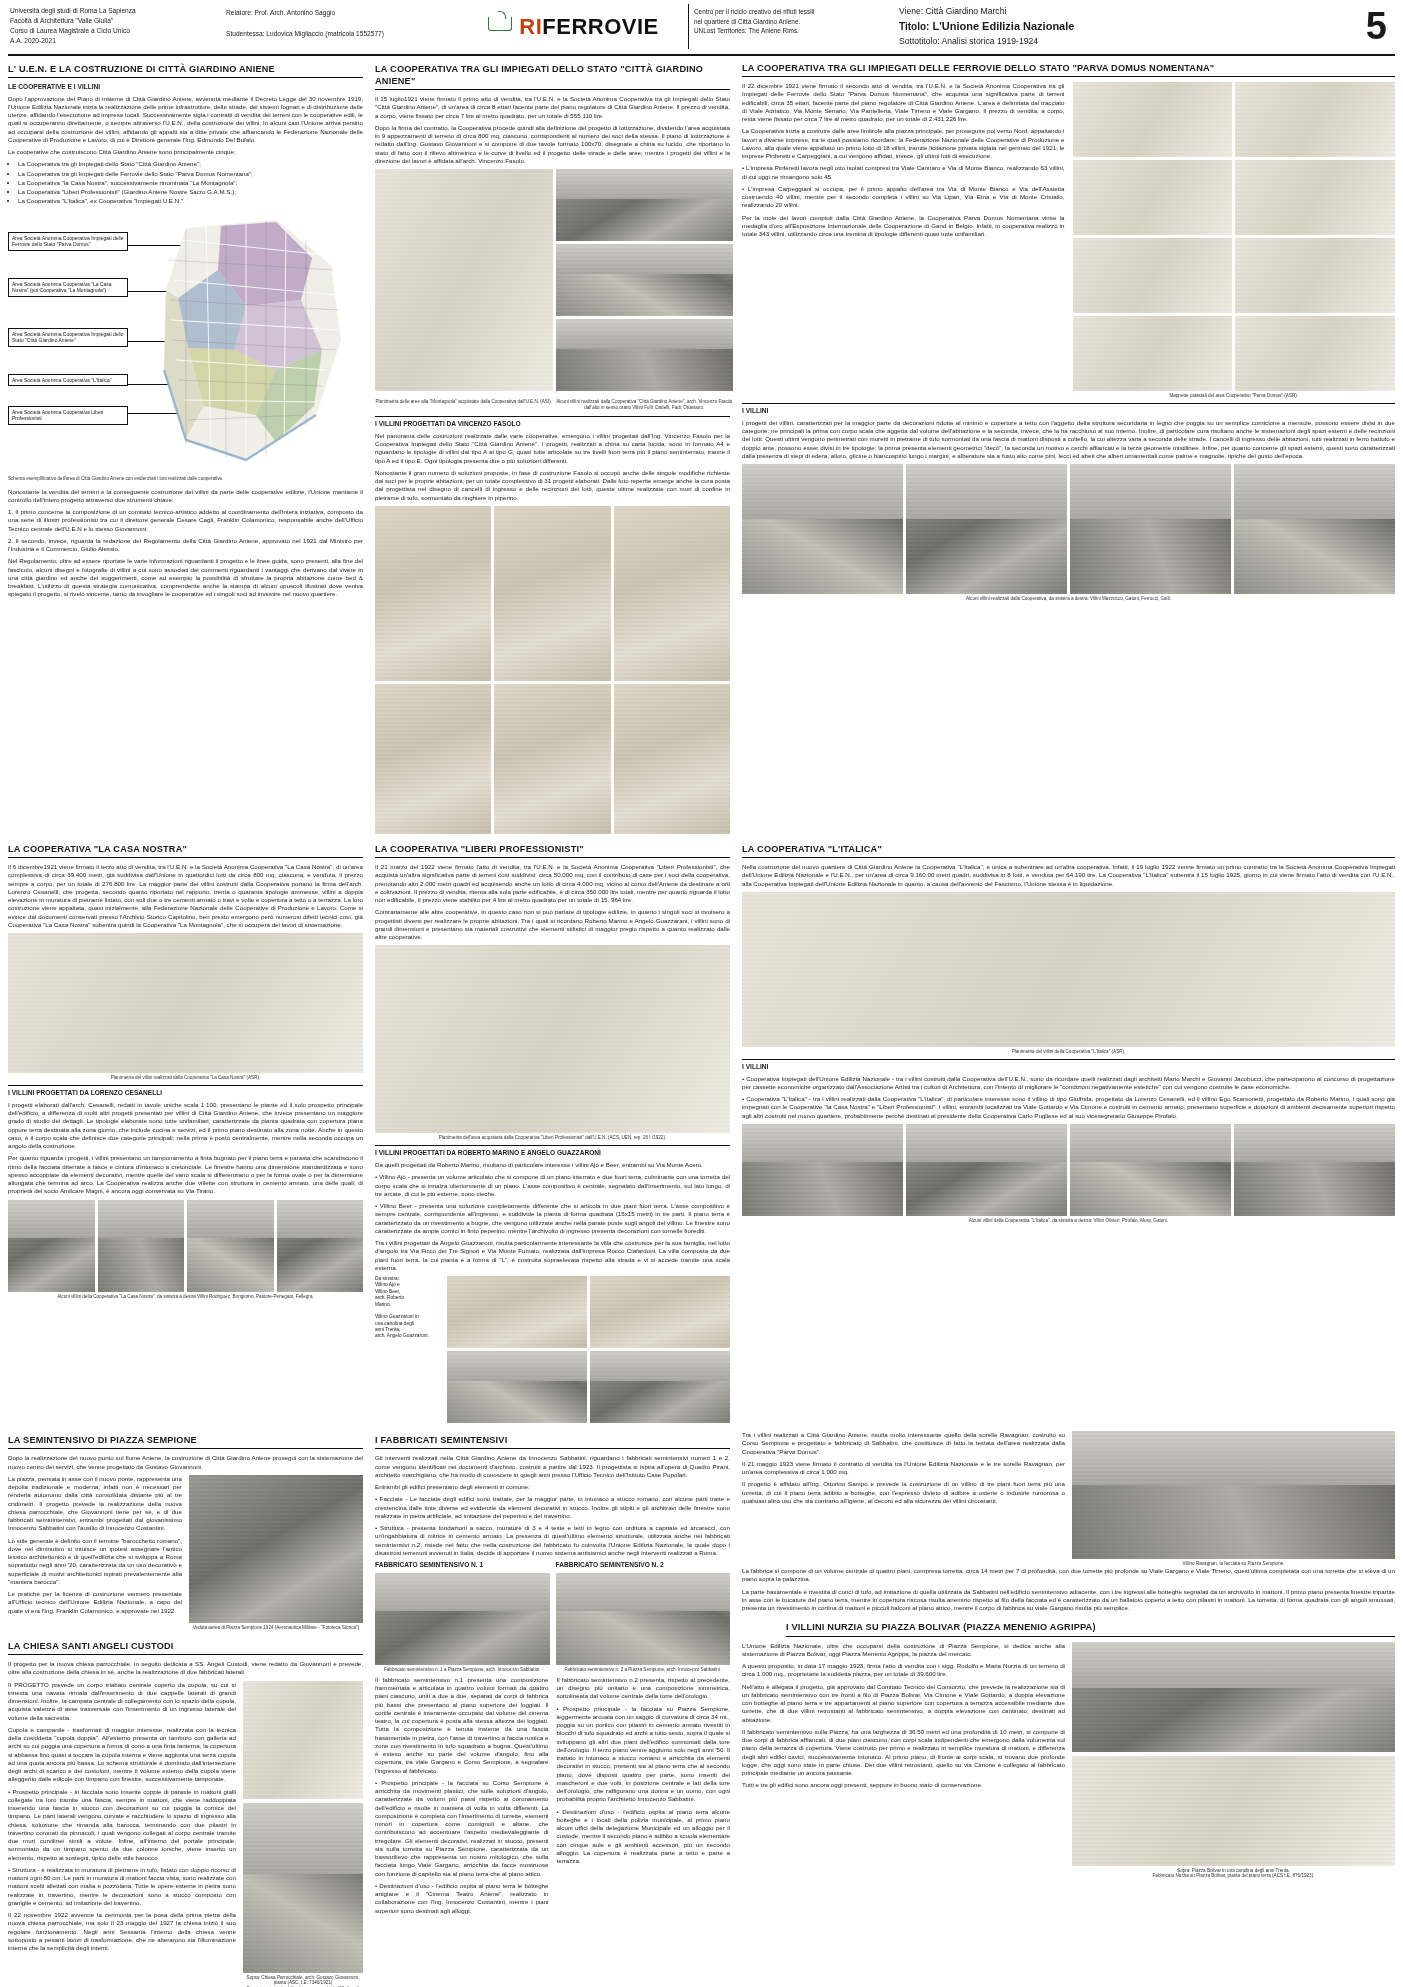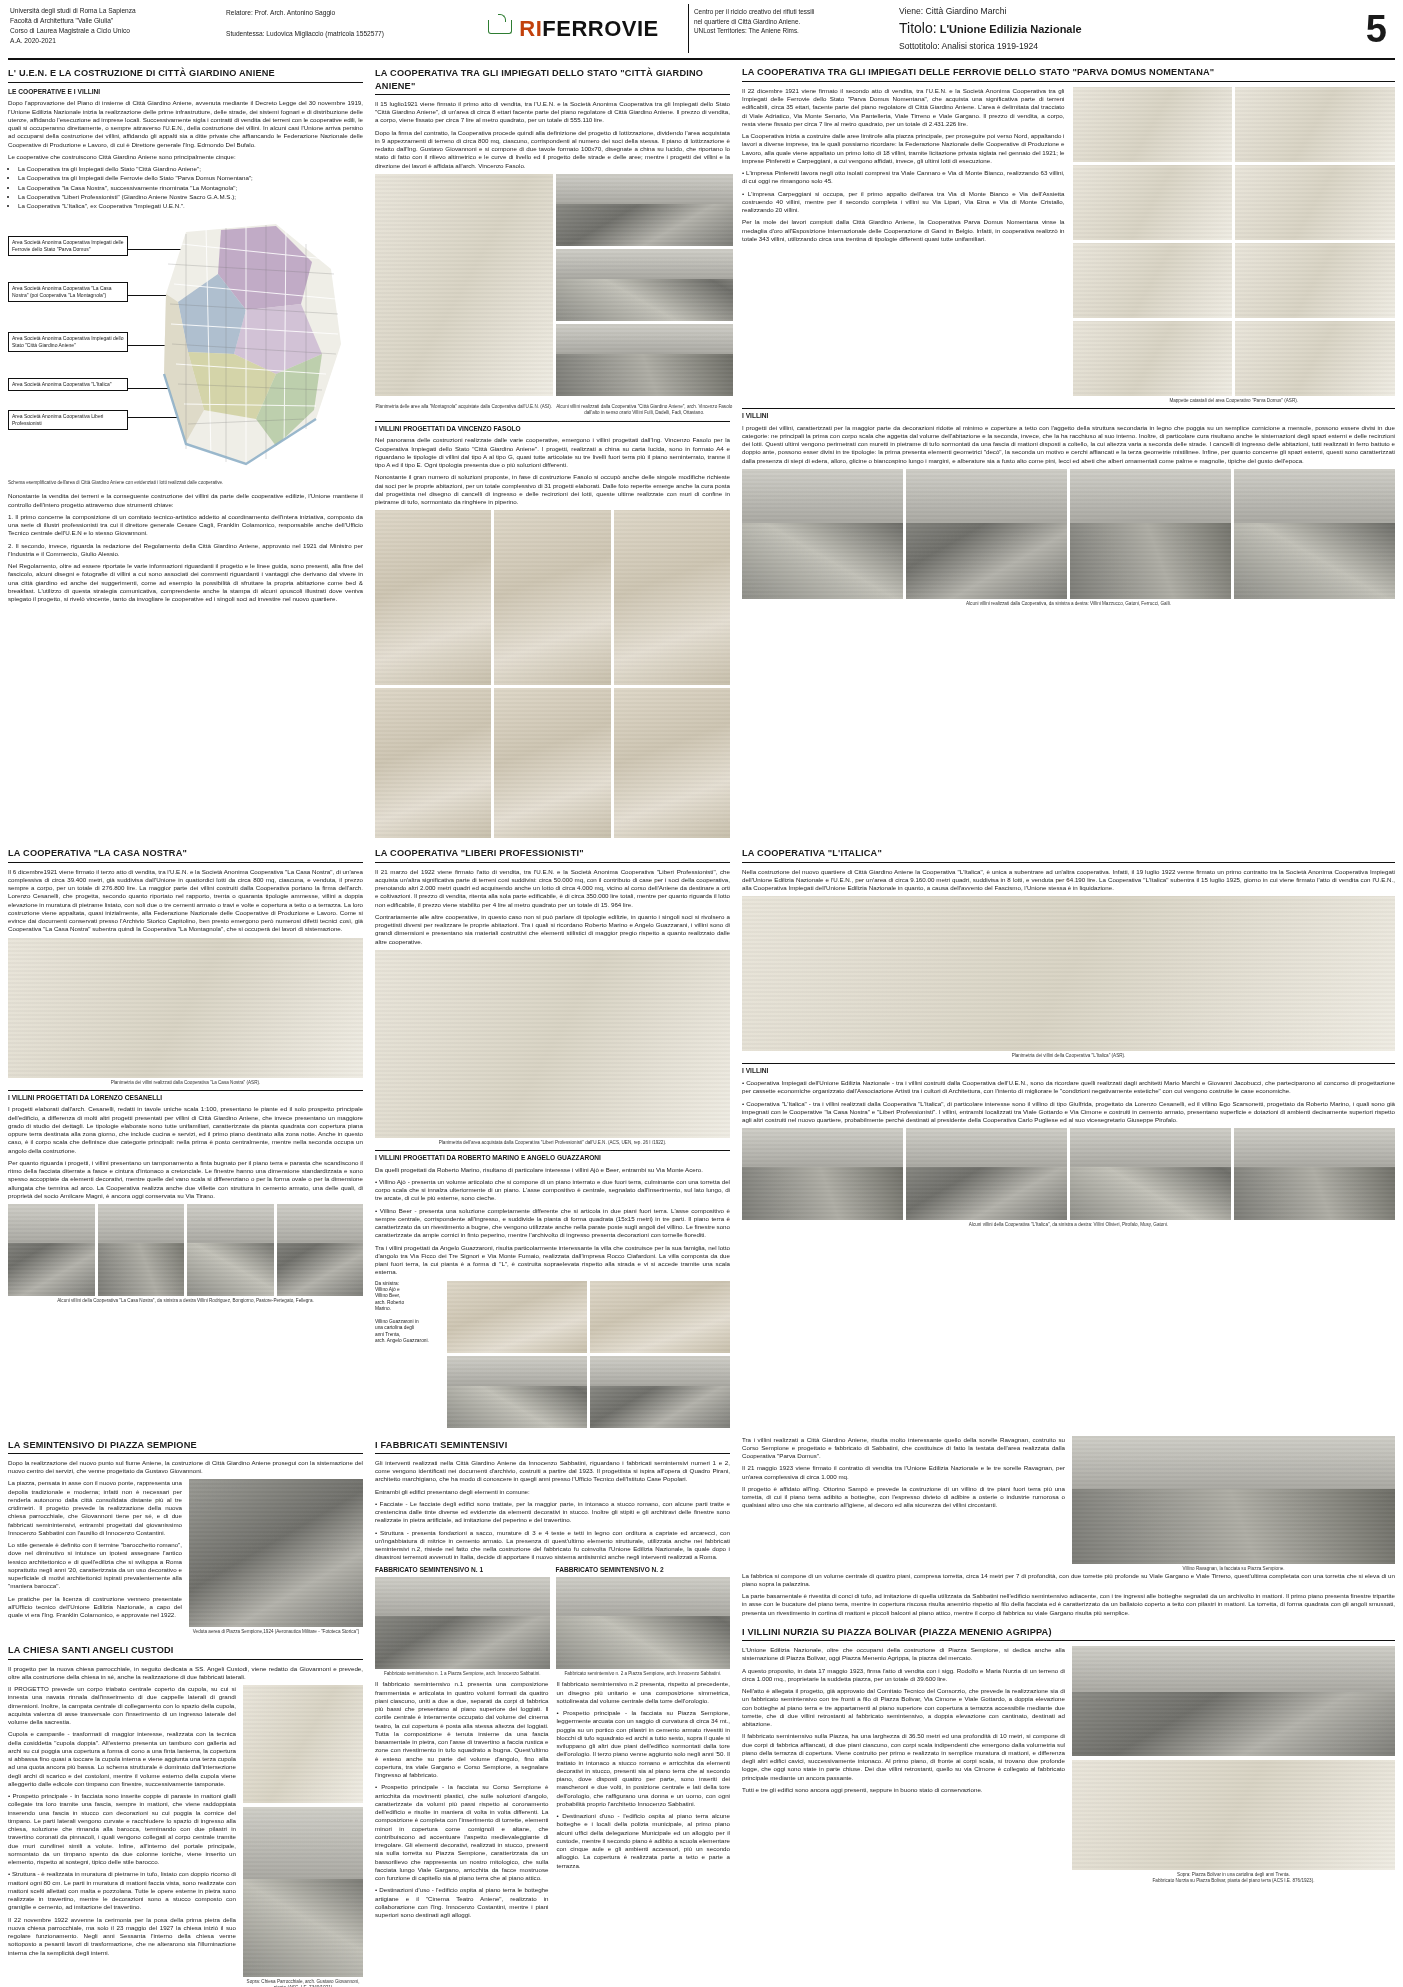--- a/index.html
+++ b/index.html
@@ -134,21 +134,21 @@
       </div>
       <div class="rv-text">
         <span class="ri">RI</span><span class="vestire">FERROVIE</span>
       </div>
     </div>
     <div class="hdr-col c5" style="white-space:pre-line; border-left:1px solid #111; padding-left:5px;">Centro per il riciclo creativo dei rifiuti tessili
 nel quartiere di Città Giardino Aniene.
 UNLost Territories: The Aniene Rims.</div>
     <div class="hdr-col c6">
       <div class="t1"><span>Viene:</span> <span>Città Giardino Marchi</span></div>
-      <div class="t2"><span style="font-weight:normal;font-size:14px;">Titolo:</span> <span>L'Unione Edilizia Nazionale</span></div>
+      <div class="t2"><span style="font-weight:bold;font-size:10px;">Titolo:</span> <span>L'Unione Edilizia Nazionale</span></div>
       <div class="t3"><span>Sottotitolo:</span> <span>Analisi storica 1919-1924</span></div>
     </div>
     <div class="pagenum">5</div>
   </div>
 
   <div style="display:flex; gap:12px; margin-top:4px;">
 
     <div style="width:355px; flex:0 0 355px;">
       <div class="sec-title">L' U.E.N. E LA COSTRUZIONE DI CITTÀ GIARDINO ANIENE</div>
       <div class="sub-title">LE COOPERATIVE E I VILLINI</div>
@@ -474,21 +474,21 @@
           <p>Il progetto è affidato all'Ing. Ottorino Sampò e prevede la costruzione di un villino di tre piani fuori terra più una torretta, di cui il piano terra adibito a botteghe, con l'espresso divieto di adibire a osterie o industrie rumorosa o qualsiasi altro uso che sia contrario all'igiene, al decoro ed alla sicurezza dei villini circostanti.</p>
         </div>
         <div style="flex:1 1 0;">
           <div class="ph d3 sky" style="height:128px;"></div>
           <p class="cap">Villino Ravagnan, la facciata su Piazza Sempione.</p>
         </div>
       </div>
       <p>La fabbrica si compone di un volume centrale di quattro piani, compresa torretta, circa 14 metri per 7 di profondità, con due torrette più profonde su Viale Gargano e Viale Tirreno, quest'ultima completata con una torretta che si eleva di un piano sopra la palazzina.</p>
       <p>La parte basamentale è rivestita di conci di tufo, ad imitazione di quella utilizzata da Sabbatini nell'edificio semintensivo adiacente, con i tre ingressi alle botteghe segnalati da un archivolto in mattoni. Il primo piano presenta finestre tripartite in asse con le bucature del piano terra, mentre in copertura riscosa risulta anemirio rispetto al filo della facciata ed è caratterizzato da un ballatoio coperto a tetto con pilastri in mattoni. La torretta, di forma quadrata con gli angoli smussati, presenta un rivestimento in cortina di mattoni e piccoli balconi al piano attico, mentre il corpo di fabbrica su viale Gargano risulta più semplice.</p>
 
-      <div class="sec-title" style="margin-top:6px;">I VILLINI NURZIA SU PIAZZA BOLIVAR (PIAZZA MENENIO AGRIPPA)</div>
+      <div class="sec-title" style="margin-top:6px;margin-left:44px;">I VILLINI NURZIA SU PIAZZA BOLIVAR (PIAZZA MENENIO AGRIPPA)</div>
       <div style="display:flex; gap:7px;">
         <div style="flex:1 1 0;">
           <p>L'Unione Edilizia Nazionale, oltre che occuparsi della costruzione di Piazza Sempione, si dedica anche alla sistemazione di Piazza Bolivar, oggi Piazza Menenio Agrippa, la piazza del mercato.</p>
           <p>A questo proposito, in data 17 maggio 1923, firma l'atto di vendita con i sigg. Rodolfo e Maria Nurzia di un terreno di circa 1.000 mq., proprietarie la suddetta piazza, per un totale di 39.600 lire.</p>
           <p>Nell'atto è allegata il progetto, già approvato dal Comitato Tecnico del Consorzio, che prevede la realizzazione sia di un fabbricato semintensivo con tre fronti a filo di Piazza Bolivar, Via Cimone e Viale Gottardo, a doppia elevazione con botteghe al piano terra e tre appartamenti al piano superiore con copertura a terrazza accessibile mediante due torrette, che di due villini retrostanti al fabbricato semintensivo, a doppia elevazione con cantinato, destinati ad abitazione.</p>
           <p>Il fabbricato semintensivo sulla Piazza, ha una larghezza di 36.50 metri ed una profondità di 10 metri, si compone di due corpi di fabbrica affiancati, di due piani ciascuno, con corpi scala indipendenti che emergono dalla volumetria sul piano della terrazza di copertura. Viene costruito per primo e realizzato in semplice muratura di mattoni, e differenza degli altri edifici cavici, successivamente intonaco. Al primo piano, di fronte ai corpi scala, si trovano due profonde logge, che oggi sono state in parte chiuse. Dei due villini retrostanti, quello su via Cimone è collegato al fabbricato principale mediante un ancora passante.</p>
           <p>Tutti e tre gli edifici sono ancora oggi presenti, seppure in buono stato di conservazione.</p>
         </div>
         <div style="flex:1 1 0;">
           <div class="ph d1 sky" style="height:110px;"></div>

